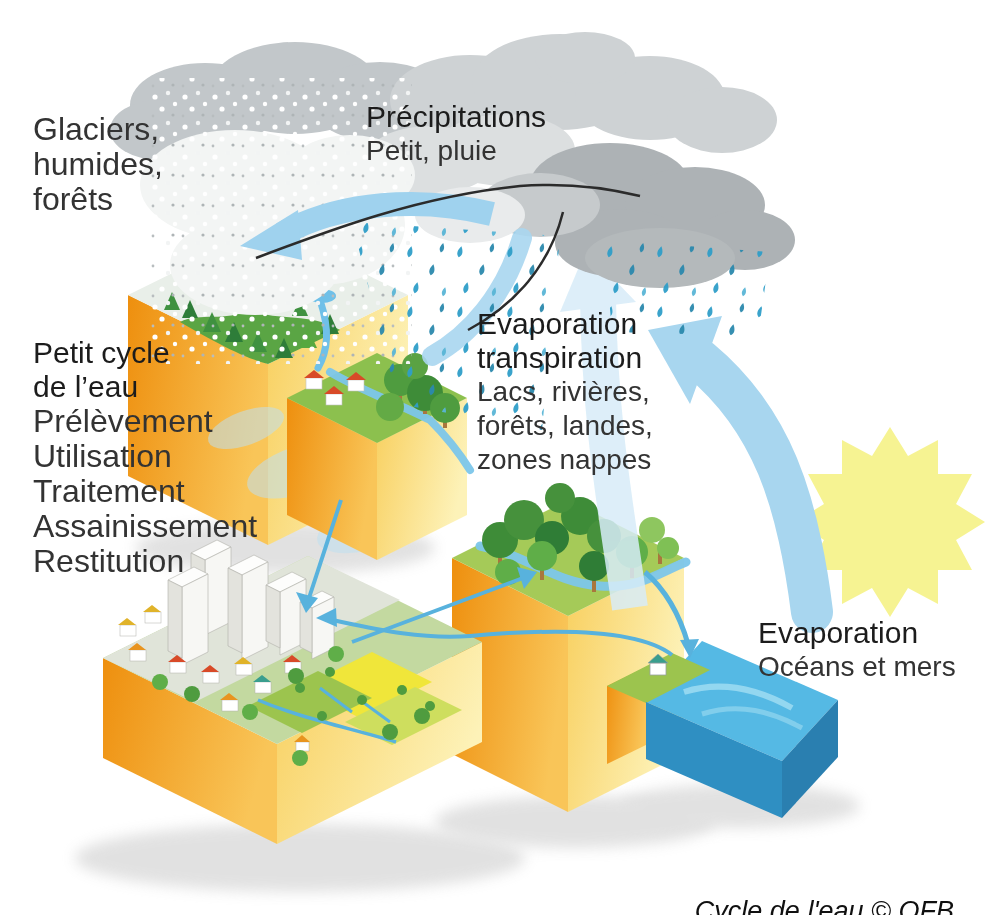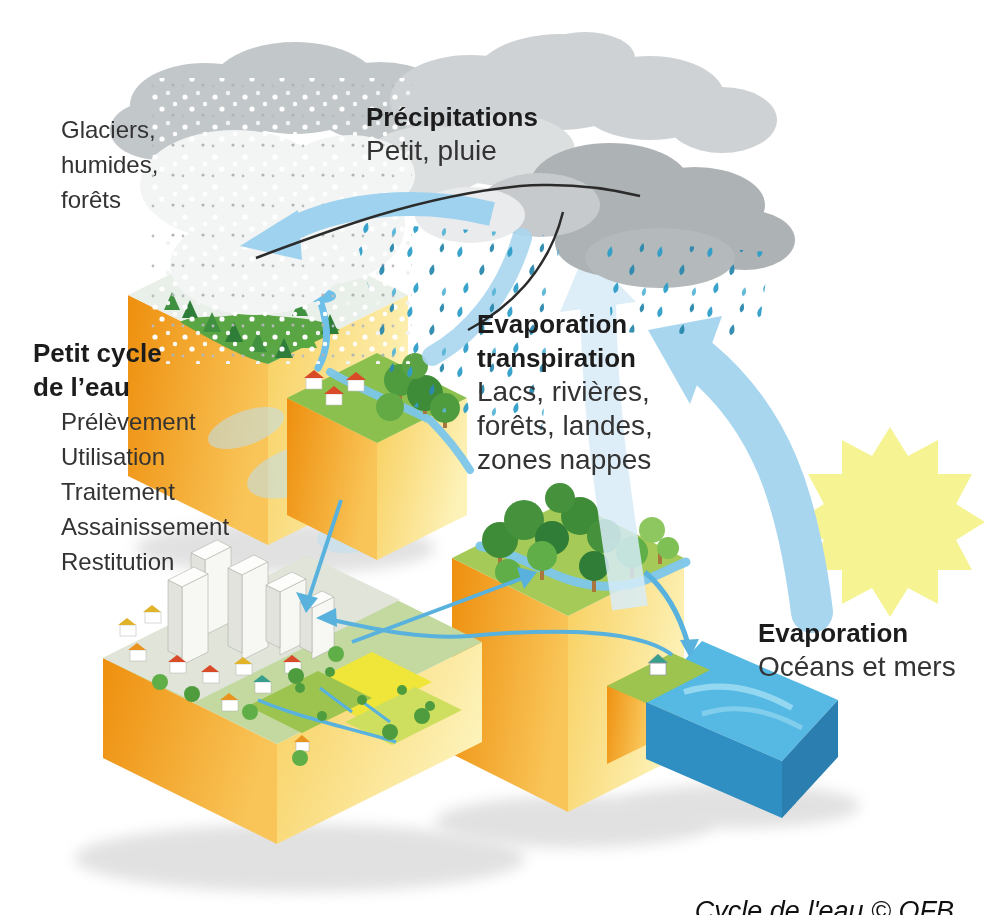--- a/index.html
+++ b/index.html
@@ -3,23 +3,23 @@
 <meta charset="utf-8">
 <style>
   html,body{margin:0;padding:0;background:#fff;}
   .stage{
     position:relative;width:998px;height:915px;background:#ffffff;overflow:hidden;
     font-family:"Liberation Sans","DejaVu Sans",sans-serif;
   }
   .stage svg{position:absolute;left:0;top:0;}
   .label{position:absolute;color:#2b2b2b;}
   .label span{display:block;}
-  .h{font-weight:bold;font-size:26px;line-height:34px;color:#1c1c1c;}
+  .h{font-weight:normal;font-size:30px;line-height:34px;color:#1c1c1c;}
   .s{font-size:28px;line-height:34px;color:#333333;}
-  .list{font-size:24px;line-height:35px;color:#333333;margin-left:28px;}
+  .list{font-size:32px;line-height:35px;color:#333333;}
   .credit{font-style:italic;font-size:27px;color:#101010;}
 </style>
 </head>
 <body>
 
 <div class="stage">
 
 <svg width="998" height="915" viewBox="0 0 998 915">
   <defs>
     <linearGradient id="gOrangeL" x1="0" y1="0" x2="1" y2="0.3">

